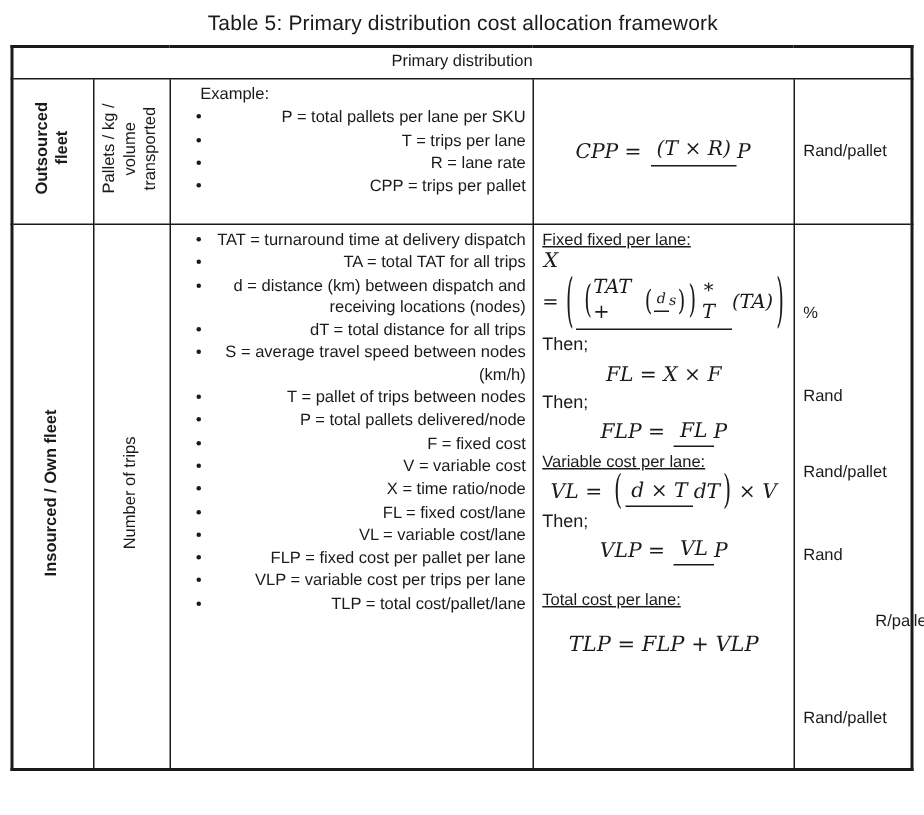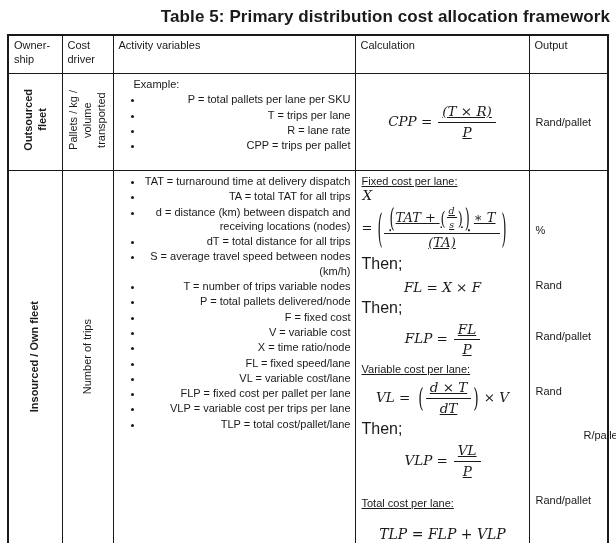--- a/index.html
+++ b/index.html
@@ -2,21 +2,21 @@
 <html><head>
 <meta charset="utf-8">
 <style>
   html,body { margin:0; padding:0; background:#ffffff; }
   .page {
     width:616px; height:543px; box-sizing:border-box;
     background:#ffffff; color:#1a1a1a;
     font-family:"Liberation Sans", sans-serif;
     padding:5px 6px 0 7px; overflow:hidden;
   }
-  .title { text-align:right; font-weight:bold; font-size:17px; margin:2px 0 7px 0; letter-spacing:0.1px; }
+  .title { text-align:center; font-weight:normal; font-size:14px; margin:2px 0 7px 0; letter-spacing:0.1px; }
 
   table.tbl { border-collapse:collapse; table-layout:fixed; width:600px; border:2px solid #1a1a1a; }
   .tbl td { border:1px solid #1a1a1a; vertical-align:top; font-size:11px; line-height:1.3; padding:12px 4px; }
 
   td.spanhead { text-align:center; padding:2px 2px 3px; height:15px; }
 
   tr.headrow td { height:33px; padding:2px 5px; }
   .pre { white-space:pre-line; }
 
   
@@ -28,36 +28,36 @@
   .bold { font-weight:bold; }
 
   
   td.acell { padding:3px 4px 3px 6px; }
   .intro { margin:0 0 1px 14px; }
   ul.vars { margin:0; padding:0 0 0 24px; list-style:disc; }
   ul.vars li { margin:0 0 1px 0; line-height:1.3;text-align:right; }
 
   
   .m { font-family:"DejaVu Serif", serif; font-style:italic; }
-  .frac { display:inline-flex; flex-direction:column; align-items:center; vertical-align:middle;text-decoration:underline; }
+  .frac { display:inline-flex; flex-direction:row; align-items:center; vertical-align:middle; }
   .fnum { display:inline-flex; align-items:center; justify-content:center; border-bottom:1px solid #1a1a1a; padding:0 4px 1px; }
   .fden { padding-top:1px; }
   .formula { text-align:center; font-size:13.5px; }
   .formula .lhs { margin-right:6px; }
   .paren { display:inline-block; font-family:"DejaVu Serif", serif; font-style:normal; line-height:1; }
 
   
   td.ccell1 { vertical-align:middle; }
   td.ocell1 { vertical-align:middle; padding-left:6px; }
 
   
   td.calc2 { padding:3px 4px 3px 5px; height:356px; }
   .uhead { text-decoration:underline; font-size:11px; margin:0 0 0 1px; }
   .xline { font-size:13.5px; margin:0 0 0 2px; line-height:1.1; }
-  .then { font-size:16px; margin:2px 0 2px 1px; }
+  .then { font-size:12px; margin:2px 0 2px 1px; }
   .bigf { display:flex; align-items:center; font-size:13px; margin:2px 0 1px 1px; }
   .bigf .eq { margin-right:3px; }
   .pxl { transform:scaleY(3.0); margin:0 2px; }
   .plg { transform:scaleY(1.95); margin:0 1px; }
   .pmd { transform:scaleY(1.45); margin:0 1px; }
   .pvl { transform:scaleY(1.9); margin:0 2px; }
   .frac.sm { font-size:9.5px; }
   .frac.sm .fnum { padding:0 2px 0; }
   .tail { margin-left:3px; }
   .f-fl { margin:4px 0 2px; }
@@ -87,30 +87,24 @@
 
   <table class="tbl">
     <colgroup>
       <col style="width:54px">
         <col style="width:51px">
         <col style="width:242px">
         <col style="width:174px">
         <col style="width:79px">
     </colgroup>
     <tbody>
-
-      <tr class="headrow">
-        <td class="pre">Owner-
-ship</td>
-        <td class="pre">Cost
-driver</td>
-        <td>Activity variables</td>
-        <td>Calculation</td>
-        <td>Output</td>
+      <tr>
+        <td colspan="5" class="spanhead">Primary distribution</td>
       </tr>
+
 
       <tr>
         <td class="vcell" style="height:92px;">
           <span class="vtext bold">Outsourced
 fleet</span>
         </td>
         <td class="vcell">
           <span class="vtext">Pallets / kg /
 volume
 transported</span>
@@ -144,34 +138,34 @@
         <td class="vcell">
           <span class="vtext">Number of trips</span>
         </td>
         <td class="acell">
           <ul class="vars">
             <li>TAT = turnaround time at delivery dispatch</li>
             <li>TA = total TAT for all trips</li>
             <li>d = distance (km) between dispatch and receiving locations (nodes)</li>
             <li>dT = total distance for all trips</li>
             <li>S = average travel speed between nodes (km/h)</li>
-            <li>T = number of trips variable nodes</li>
+            <li>T = pallet of trips between nodes</li>
             <li>P = total pallets delivered/node</li>
             <li>F = fixed cost</li>
             <li>V = variable cost</li>
             <li>X = time ratio/node</li>
-            <li>FL = fixed speed/lane</li>
+            <li>FL = fixed cost/lane</li>
             <li>VL = variable cost/lane</li>
             <li>FLP = fixed cost per pallet per lane</li>
             <li>VLP = variable cost per trips per lane</li>
             <li>TLP = total cost/pallet/lane</li>
           </ul>
         </td>
         <td class="calc2">
-          <div class="uhead">Fixed cost per lane:</div>
+          <div class="uhead">Fixed fixed per lane:</div>
           <div class="xline m">X</div>
 
           <div class="bigf">
             <span class="m eq">=</span>
             <span class="paren pxl">(</span>
             <span class="frac">
               <span class="fnum">
                 <span class="paren plg">(</span>
                 <span class="m">TAT +</span>&nbsp;<span class="paren pmd">(</span>
                 <span class="frac sm">

